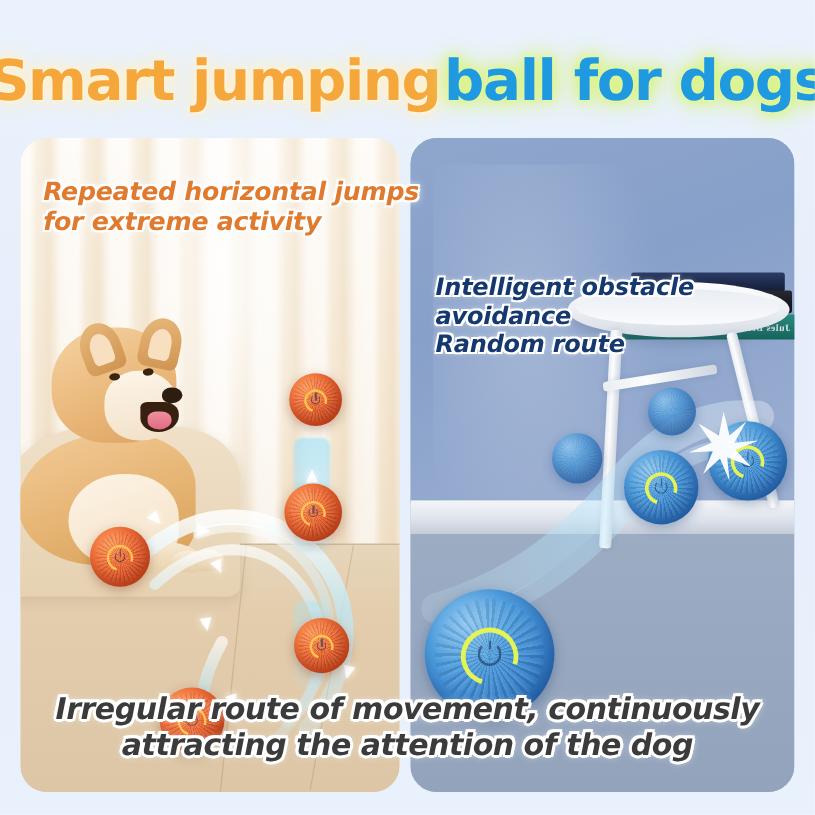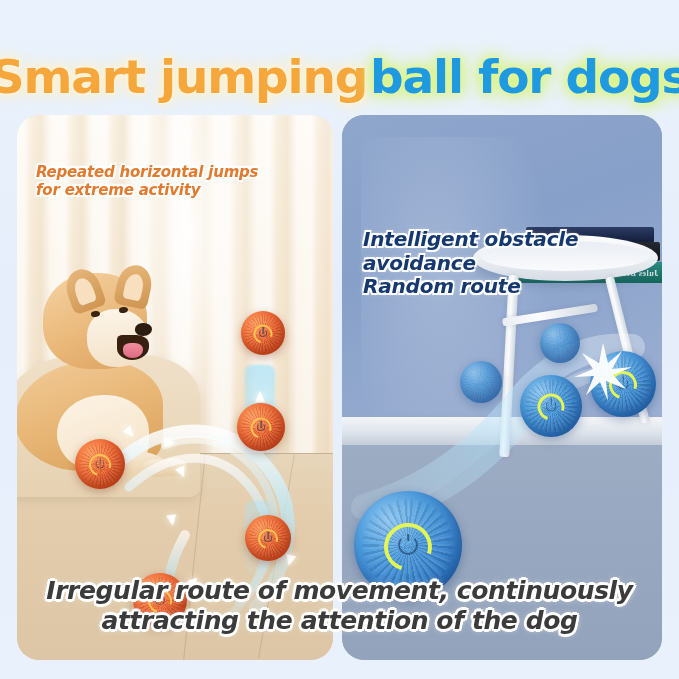--- a/index.html
+++ b/index.html
@@ -6,21 +6,21 @@
   html,body { width:679px; height:679px; overflow:hidden; }
   body {
     font-family:"Liberation Sans", sans-serif;
     background:linear-gradient(180deg,#eaf2fd 0%,#e6eefb 45%,#e9f1fd 100%);
     position:relative;
   }
 
   
   .title-wrap{
     position:absolute; top:34px; left:0; width:679px; height:66px;
-    display:flex; align-items:flex-end; justify-content:center;
+    display:flex; align-items:center; justify-content:center;
     white-space:nowrap;
   }
   .title-part{
     font-size:47px; font-weight:700; letter-spacing:-1.2px;
     line-height:1; font-family:"DejaVu Sans", sans-serif;
   }
   .title-a{
     color:#f5a73c;
     text-shadow:0 0 2px #fff7e2, 0 0 6px #fff3d6, 0 0 13px #fff0cc,
                 0 0 22px #fdeec6, 1px 1px 0 #fffdf6;
@@ -228,21 +228,21 @@
     border-radius:7px; filter:blur(1px);
   }
   .burst{ position:absolute; pointer-events:none; }
 
   
   .cap{
     position:absolute; font-style:italic; font-weight:700; line-height:1.18;
     font-family:"DejaVu Sans", sans-serif; white-space:pre-line;
   }
   .cap-left{
-    left:36px; top:164px; font-size:15px; color:#e07a2e;
+    left:36px; top:148px; font-size:21px; color:#e07a2e;
     text-shadow:
       -1.6px -1.6px 0 #fff, 1.6px -1.6px 0 #fff, -1.6px 1.6px 0 #fff, 1.6px 1.6px 0 #fff,
       0 0 5px rgba(255,255,255,.95), 0 0 10px rgba(255,255,255,.7);
     letter-spacing:-.2px;
   }
   .cap-right{
     left:363px; top:228px; font-size:20px; color:#15396e;
     text-shadow:
       -1.6px -1.6px 0 #fff, 1.6px -1.6px 0 #fff, -1.6px 1.6px 0 #fff, 1.6px 1.6px 0 #fff,
       0 0 5px rgba(255,255,255,.9);

